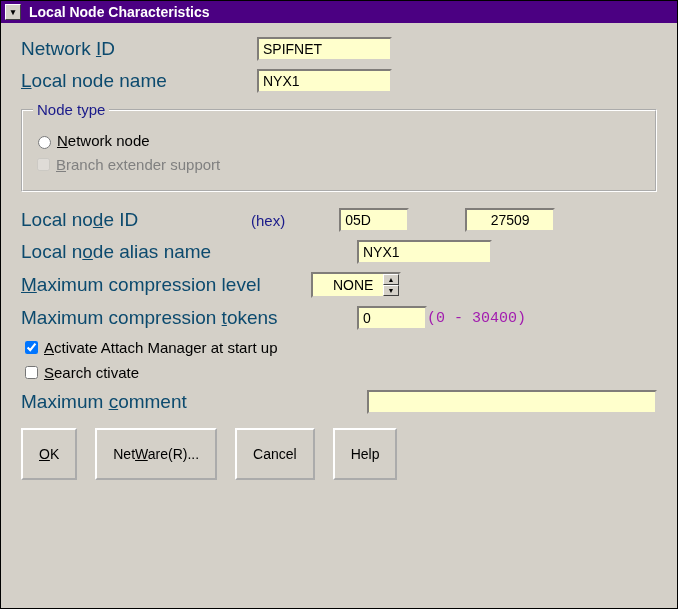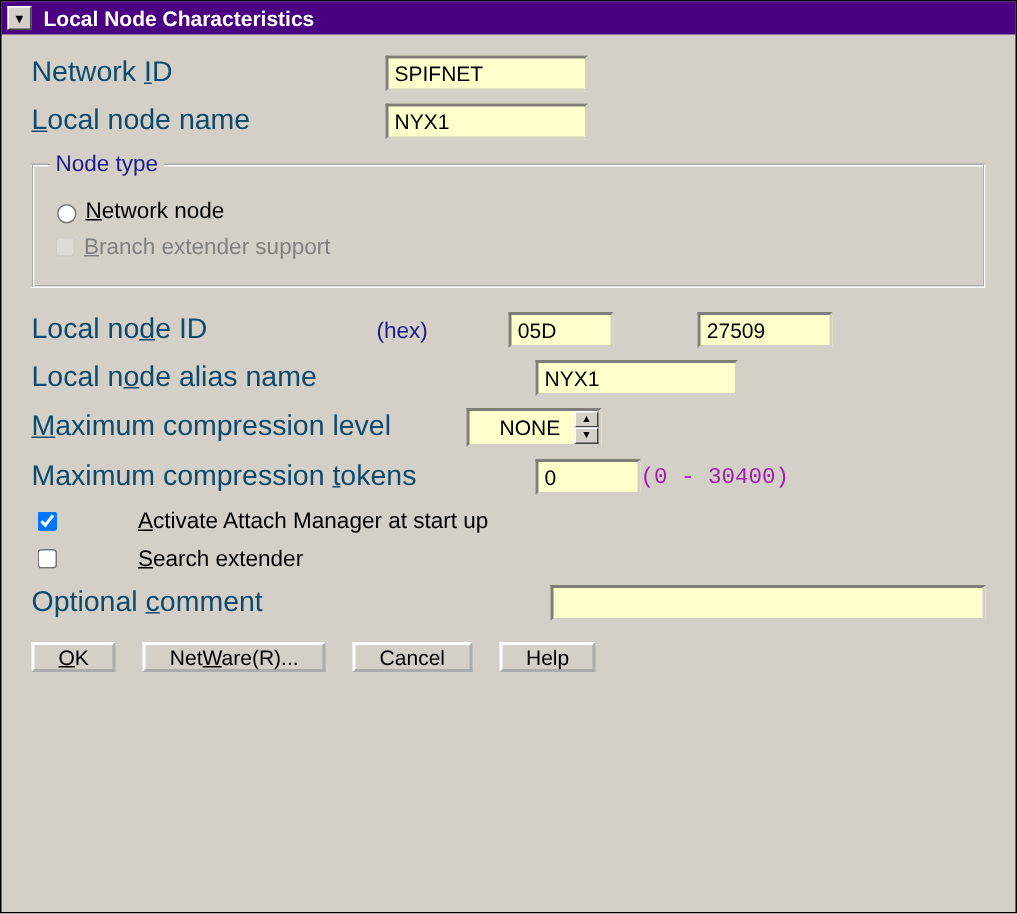--- a/index.html
+++ b/index.html
@@ -127,44 +127,44 @@
     border-right-color: #404040;
     border-bottom-color: #404040;
     font-size: 7px;
     line-height: 1;
     display: flex;
     align-items: center;
     justify-content: center;
     color: #000;
   }
   .checks { margin-top: 8px; margin-bottom: 8px; }
-  .checks .check-row { color: #000; gap: 48px; }
+  .checks .check-row { color: #000; }
   .button-row {
     display: flex;
     gap: 18px;
     margin-top: 14px;
   }
   button.btn {
     background: #d4d0c8;
     border: 2px outset #fff;
-    padding: 0 16px;
+    padding: 16px 16px;
     font-family: inherit;
     font-size: 14px;
     color: #000;
     cursor: pointer;
   }
   button.btn .u { text-decoration: underline; }
   .range-note {
     color: #a21caf;
     font-size: 15px;
     font-family: Liberation Mono, monospace;
   }
   .w135 { width: 135px; }
   .w70 { width: 70px; }
-  .w90 { width: 90px; }
+  .w90 { width: 90px; text-align: center; }
   .w340 { width: 340px; }
   .lw300 { min-width: 300px; }
   .lw290 { min-width: 290px; }
 </style>
 </head>
 <body>
 
 <div class="window">
   <div class="titlebar">
     <span class="sys-icon">▾</span>
@@ -239,27 +239,27 @@
       <span class="range-note">(0 - 30400)</span>
     </div>
 
     <div class="checks">
       <label class="check-row">
         <input type="checkbox" checked="" style="">
         <span><span class="u">A</span><span>ctivate Attach Manager at start up</span></span>
       </label>
       <label class="check-row">
         <input type="checkbox" style="">
-        <span><span class="u">S</span><span>earch extender</span></span>
+        <span><span class="u">S</span><span>earch ctivate</span></span>
       </label>
     </div>
 
     <div class="row">
       <span class="label lw300">
-        <span>Optional </span><span class="u">c</span><span>omment</span>
+        <span>Maximum </span><span class="u">c</span><span>omment</span>
       </span>
       <input class="field w340" value="" style="">
     </div>
 
     <div class="button-row">
       <button class="btn">
         <span class="u">O</span><span>K</span>
       </button>
       <button class="btn">
         <span>Net</span><span class="u">W</span><span>are(R)...</span>

